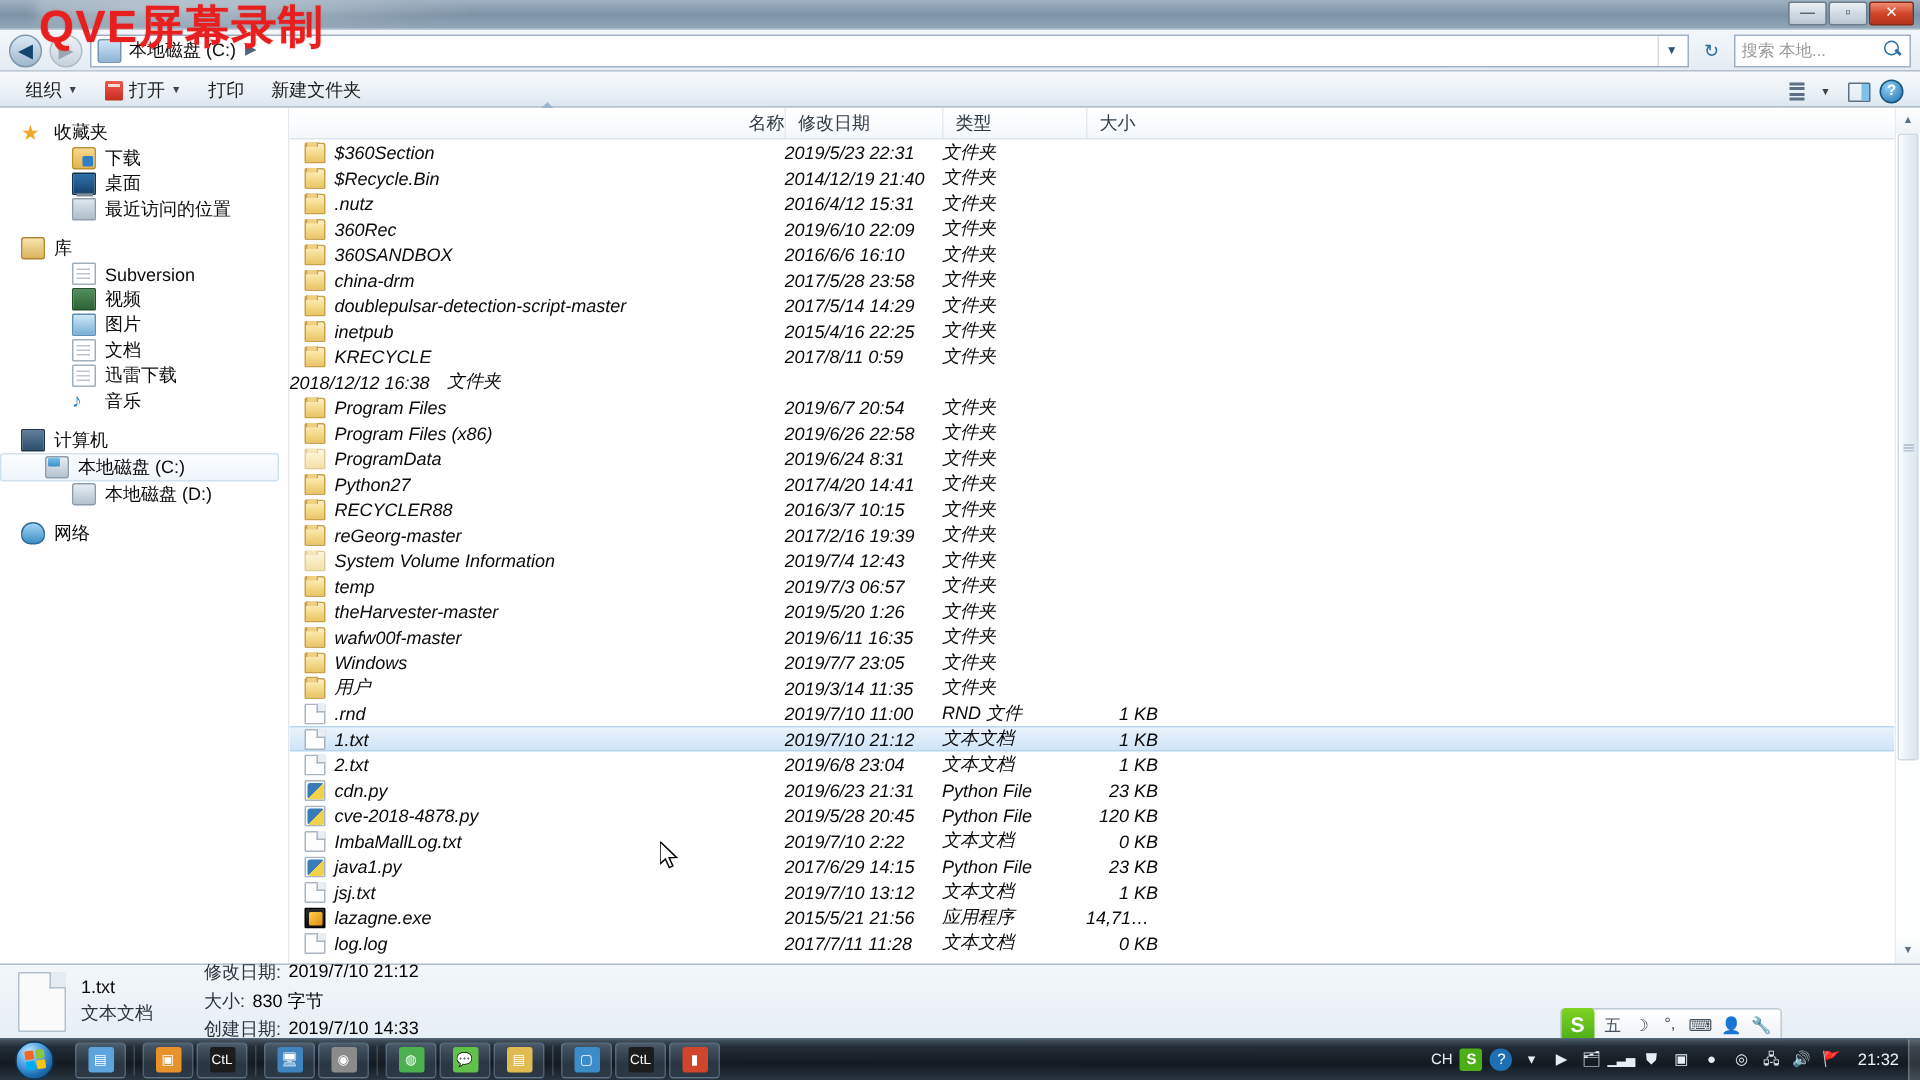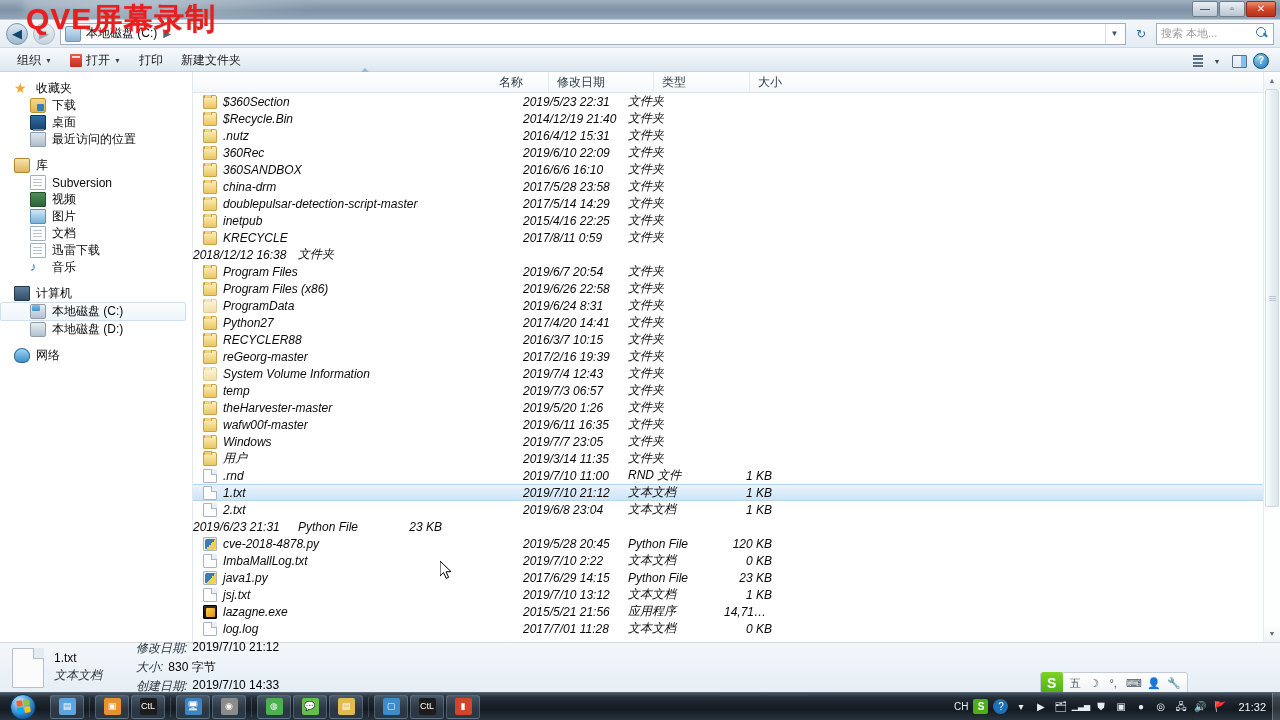--- a/index.html
+++ b/index.html
@@ -118,21 +118,21 @@
   
   #body { flex:1; display:flex; background:#fff; min-height:0; }
   
   #sidebar {
     width:193px; background:#fff; border-right:1px solid #e2e8ee;
     padding-top:8px; overflow:hidden; user-select:none;
   }
   .navgroup { margin-bottom:9px; }
   .navrow { display:flex;align-items:center;gap:6px;height:17px;padding-left:18px;color:#0a0a0a; }
   .navrow.head { font-weight:normal; padding-left:14px; }
-  .navrow.child { padding-left:30px; }
+  .navrow.child { padding-left:48px; }
   .navrow.sel {
     background:linear-gradient(180deg,#fbfdfe,#eef5fb);
     border:1px solid #cfe0ef; border-radius:2px; height:19px;
     margin-right:6px; padding-left:29px;
   }
   .nicon { width:16px;height:15px;flex:0 0 16px;position:relative; }
   .ic-star{ color:#f2a828; font-size:14px; line-height:1; }
   .ic-dl{ background:linear-gradient(180deg,#f6d98c,#e3b44d); border:1px solid #bc8f2d; border-radius:2px;}
   .ic-dl::after{content:"";position:absolute;right:1px;bottom:1px;width:7px;height:7px;background:#2f7fc4;border-radius:1px;}
   .ic-desktop{ background:linear-gradient(180deg,#2f6ea8,#17456e); border:1px solid #10344f; border-radius:1px;}
@@ -157,21 +157,21 @@
     border-bottom:1px solid #dde5ec; position:relative; user-select:none;
   }
   #colhead .ch { padding-left:8px; color:#2f3b45; font-size:12px; position:relative; height:100%; display:flex; align-items:center; }
   #colhead .ch + .ch { border-left:1px solid #e3eaf0; }
   .sortmark {
     position:absolute; left:168px; top:-4px; width:0;height:0;
     border-left:4px solid transparent;border-right:4px solid transparent;
     border-bottom:4px solid #9bb6cd;
   }
   .c-name { width:330px;justify-content:flex-end; }
-  .c-date { width:105px;margin-left:25px; }
+  .c-date { width:105px; }
   .c-type { width:96px; }
   .c-size { width:62px; }
   #rows { flex:1; overflow:hidden; }
   .row { height:17px; display:flex; align-items:center; font-size:12px; color:#0a0a0a;font-style:italic; }
   .row.selected {
     background:linear-gradient(180deg,#eaf3fb,#cfe4f7);
     border-top:1px solid #b6d6f0; border-bottom:1px solid #b6d6f0;
     height:17px;
   }
   .cell { overflow:hidden; white-space:nowrap; text-overflow:ellipsis; }
@@ -222,21 +222,21 @@
     border-top:1px solid #cfdae4;
   }
   #details .bigico {
     width:32px;height:40px;background:#fbfbfb;border:1px solid #b4c0cb;border-radius:1px;position:relative;
   }
   #details .bigico::after{content:"";position:absolute;right:-1px;top:-1px;width:10px;height:10px;background:#e4ebf1;border-left:1px solid #b4c0cb;border-bottom:1px solid #b4c0cb;}
   .dname { font-size:12px; color:#0a0a0a; }
   .dcol1 { display:flex; flex-direction:column; gap:2px; width:72px; }
   .dcol2 { display:flex; flex-direction:column; gap:2px; }
   .drow { display:flex; gap:5px; }
-  .dlabel { color:#2a343d;font-style:italic; }
+  .dlabel { color:#2a343d; }
   
   #imebar {
     position:absolute; right:92px; bottom:26px; height:22px;
     display:flex; align-items:center; gap:6px; padding:0 6px 0 0;
     background:linear-gradient(180deg,#ffffff,#eef2f6);
     border:1px solid #c3ccd4; border-radius:3px; z-index:30;
   }
   #imebar .sog {
     width:22px;height:22px;border-radius:3px;
     background:linear-gradient(180deg,#7ed321,#4caf18);
@@ -656,20 +656,24 @@
           <div class="row">
             <div class="cell name">
               <span class="fico txt"></span>
               <span>2.txt</span>
             </div>
             <div class="cell date">2019/6/8 23:04</div>
             <div class="cell type">文本文档</div>
             <div class="cell size">1 KB</div>
           </div>
           <div class="row">
+            <div class="cell name">
+              <span class="fico py"></span>
+              <span>cdn.py</span>
+            </div>
             <div class="cell date">2019/6/23 21:31</div>
             <div class="cell type">Python File</div>
             <div class="cell size">23 KB</div>
           </div>
           <div class="row">
             <div class="cell name">
               <span class="fico py"></span>
               <span>cve-2018-4878.py</span>
             </div>
             <div class="cell date">2019/5/28 20:45</div>
@@ -710,21 +714,21 @@
             </div>
             <div class="cell date">2015/5/21 21:56</div>
             <div class="cell type">应用程序</div>
             <div class="cell size">14,717 KB</div>
           </div>
           <div class="row">
             <div class="cell name">
               <span class="fico txt"></span>
               <span>log.log</span>
             </div>
-            <div class="cell date">2017/7/01 11:28</div>
+            <div class="cell date">2017/7/11 11:28</div>
             <div class="cell type">文本文档</div>
             <div class="cell size">0 KB</div>
           </div>
         </div>
 
       <svg class="cursor" viewBox="0 0 13 19">
         <polygon points="0,0 0,15 3.6,11.6 6.2,17.4 8.6,16.3 6.1,10.8 11,10.6" fill="#ffffff" stroke="#000000" stroke-width="1"></polygon>
       </svg>
     </div>
 

